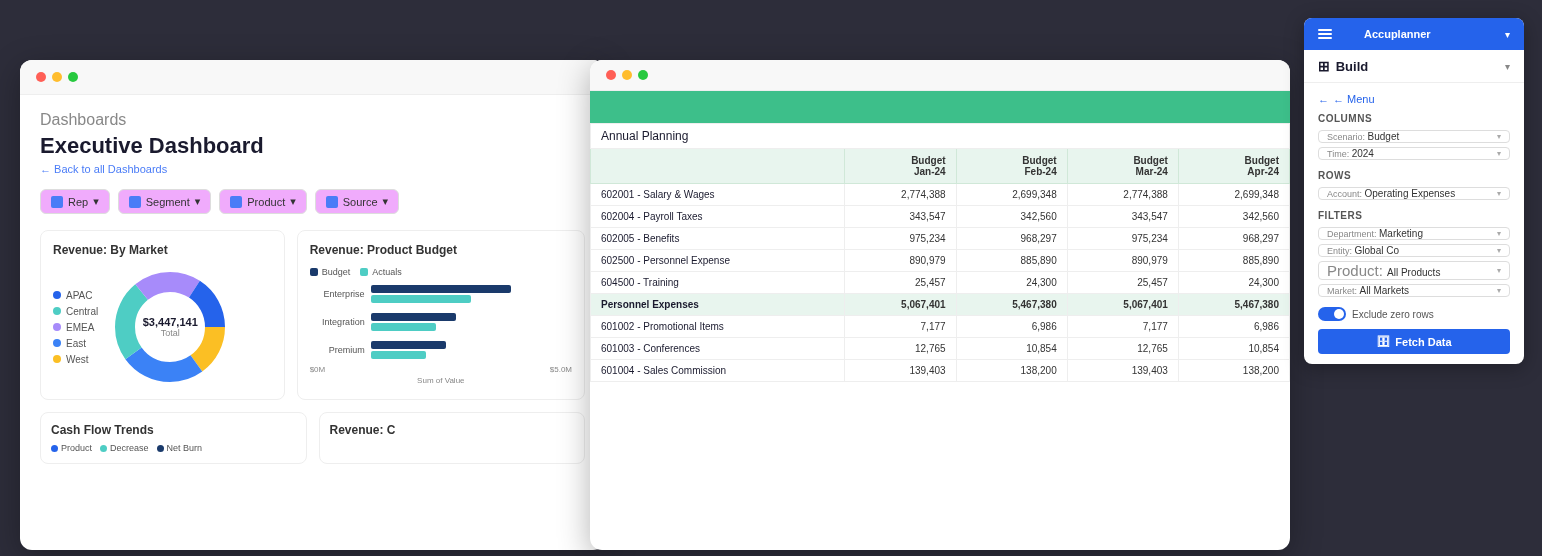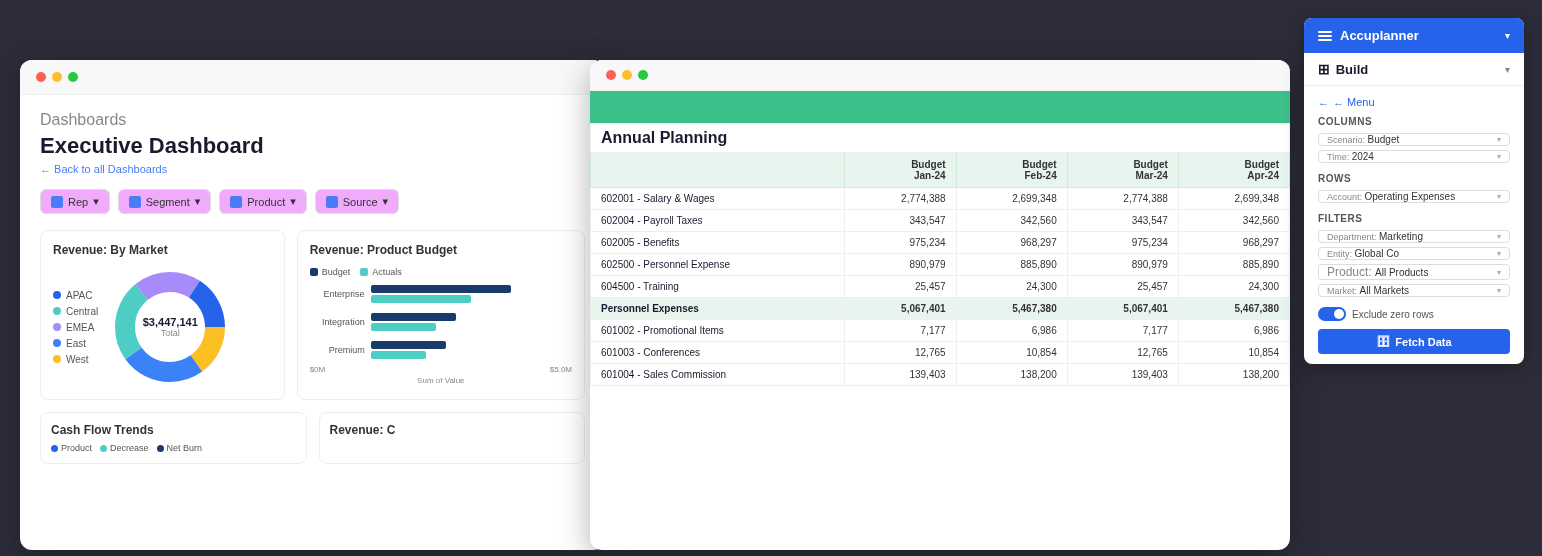--- a/index.html
+++ b/index.html
@@ -298,22 +298,22 @@
       border-collapse: collapse;
       font-size: 11px;
     }
 
     .ss-table-title-row td {
       padding: 8px 10px;
       background: #fff;
     }
 
     .annual-planning-title {
-      font-size: 16px;
-      font-weight: 700;
+      font-size: 12px;
+      font-weight: 400;
       color: #1a1a2e;
     }
 
     .ss-table th {
       background: #e8f5ee;
       padding: 6px 10px;
       text-align: right;
       font-size: 10px;
       color: #333;
       border: 1px solid #d0e8d8;
@@ -363,22 +363,23 @@
     }
 
     .rp-header-left {
       display: flex;
       align-items: center;
       gap: 8px;
     }
 
     .rp-title {
       color: #fff;
-      font-size: 13px;
+      font-size: 11px;
       font-weight: 600;
+      margin-left: 24px;
     }
 
     .rp-chevron {
       color: #fff;
       font-size: 10px;
     }
 
     .rp-body {
       padding: 10px 14px;
     }
@@ -818,21 +819,21 @@
       </div>
       <div class="rp-field">
         <span>
           <span style="color:#888;font-size:9px;">Entity: </span>
           <span>Global Co</span>
         </span>
         <span class="rp-chevron-small">▾</span>
       </div>
       <div class="rp-field">
         <span>
-          <span style="color:#888;font-size:12px;">Product: </span>
+          <span style="color:#888;font-size:15px;">Product: </span>
           <span>All Products</span>
         </span>
         <span class="rp-chevron-small">▾</span>
       </div>
       <div class="rp-field">
         <span>
           <span style="color:#888;font-size:9px;">Market: </span>
           <span>All Markets</span>
         </span>
         <span class="rp-chevron-small">▾</span>

